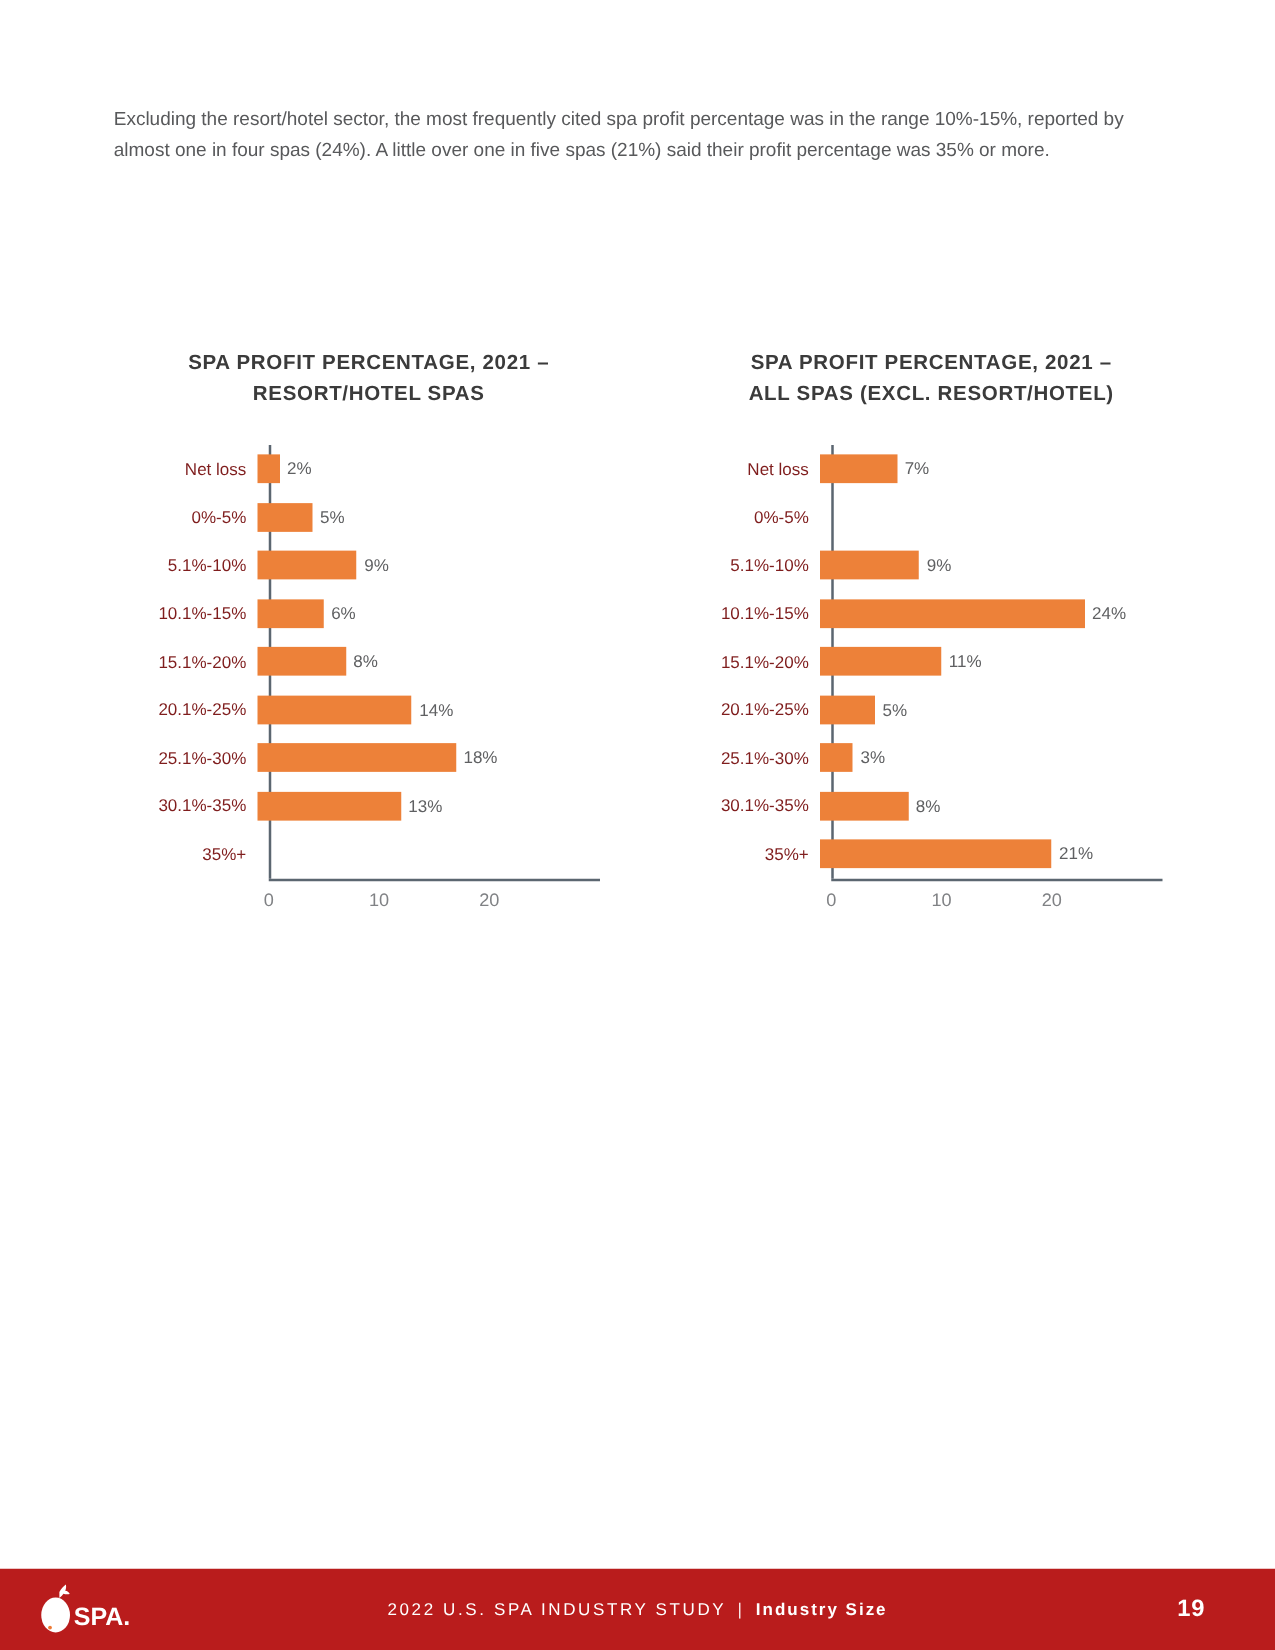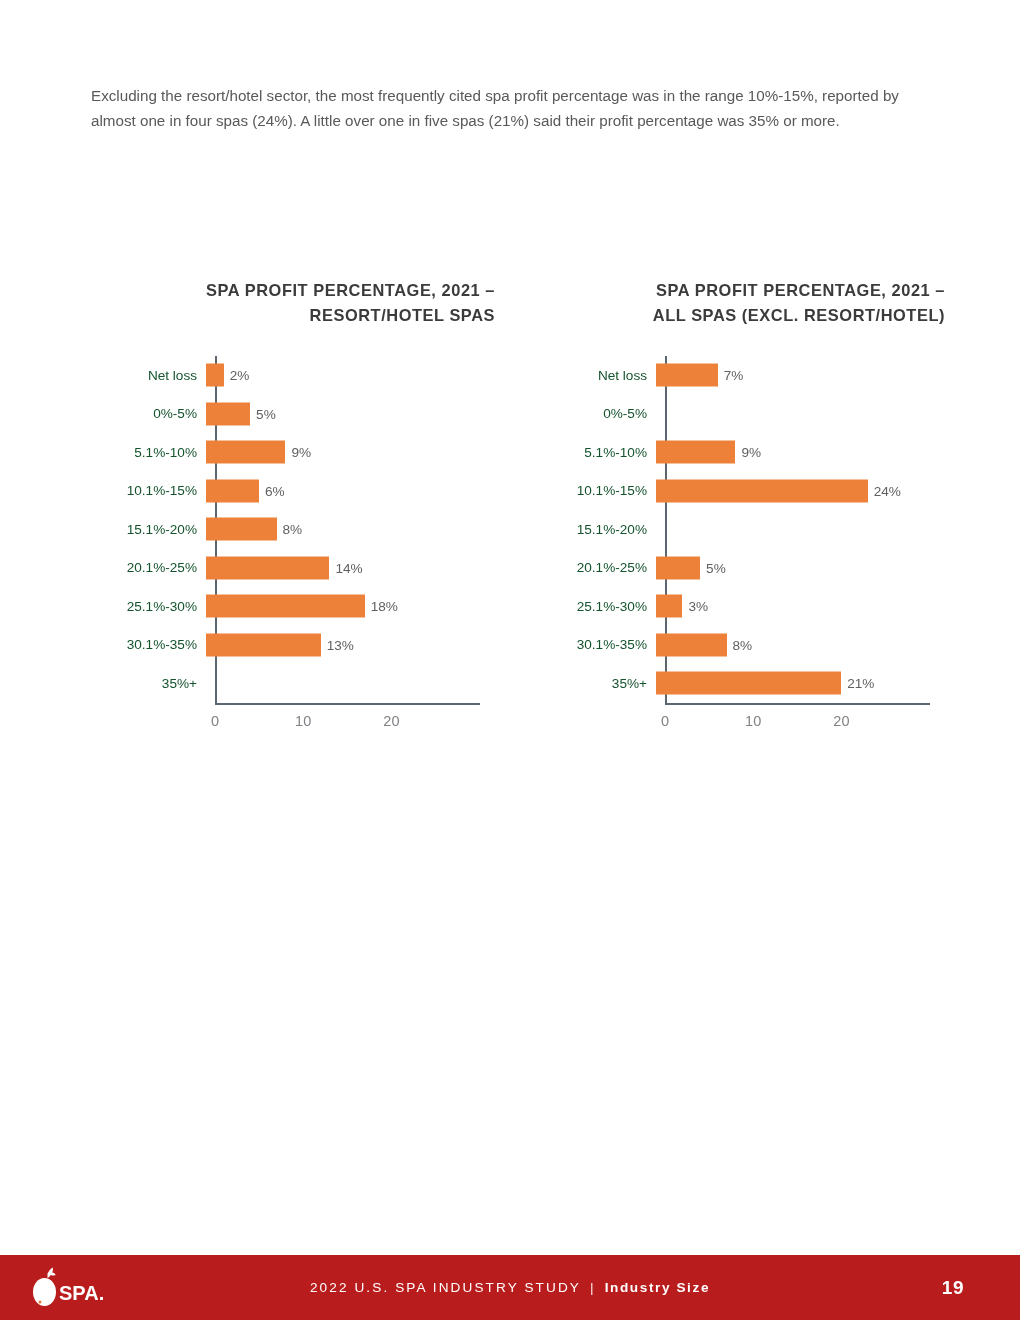--- a/index.html
+++ b/index.html
@@ -39,21 +39,21 @@
   .chart {
     position: absolute;
     top: 0;
     width: 450px;
     height: 470px;
   }
   .chart-left  { left: 70px;  }
   .chart-right { left: 520px; }
 
   .chart-title {
-    text-align: right;
+    text-align: center;
     color: #3b3b3b;
     font-size: 16.4px;
     font-weight: bold;
     letter-spacing: 0.55px;
     line-height: 25px;
     margin: 0 auto;
     width: 400px;
   }
   .chart-title .tl { display: block; }
 
@@ -74,21 +74,21 @@
   .row {
     position: relative;
     height: 38.5px;
     display: flex;
     align-items: center;
   }
   .cat-label {
     width: 136px;
     text-align: right;
     padding-right: 9px;
-    color: #14532d;
+    color: #7f1d1d;
     font-size: 13.6px;
     white-space: nowrap;
     box-sizing: border-box;
   }
   .bar-zone {
     position: relative;
     flex: 1;
     height: 38.5px;
   }
   .bar {
@@ -295,20 +295,24 @@
           </div>
           <div class="row">
             <div class="cat-label">10.1%-15%</div>
             <div class="bar-zone">
               <div class="bar" style="width: 211.68px; background: rgb(237, 129, 57);"></div>
               <div class="bar-value" style="left: 211.68px;">24%</div>
             </div>
           </div>
           <div class="row">
             <div class="cat-label">15.1%-20%</div>
+            <div class="bar-zone">
+              <div class="bar" style="width: 97.02px; background: rgb(237, 129, 57);"></div>
+              <div class="bar-value" style="left: 97.02px;">11%</div>
+            </div>
           </div>
           <div class="row">
             <div class="cat-label">20.1%-25%</div>
             <div class="bar-zone">
               <div class="bar" style="width: 44.1px; background: rgb(237, 129, 57);"></div>
               <div class="bar-value" style="left: 44.1px;">5%</div>
             </div>
           </div>
           <div class="row">
             <div class="cat-label">25.1%-30%</div>

